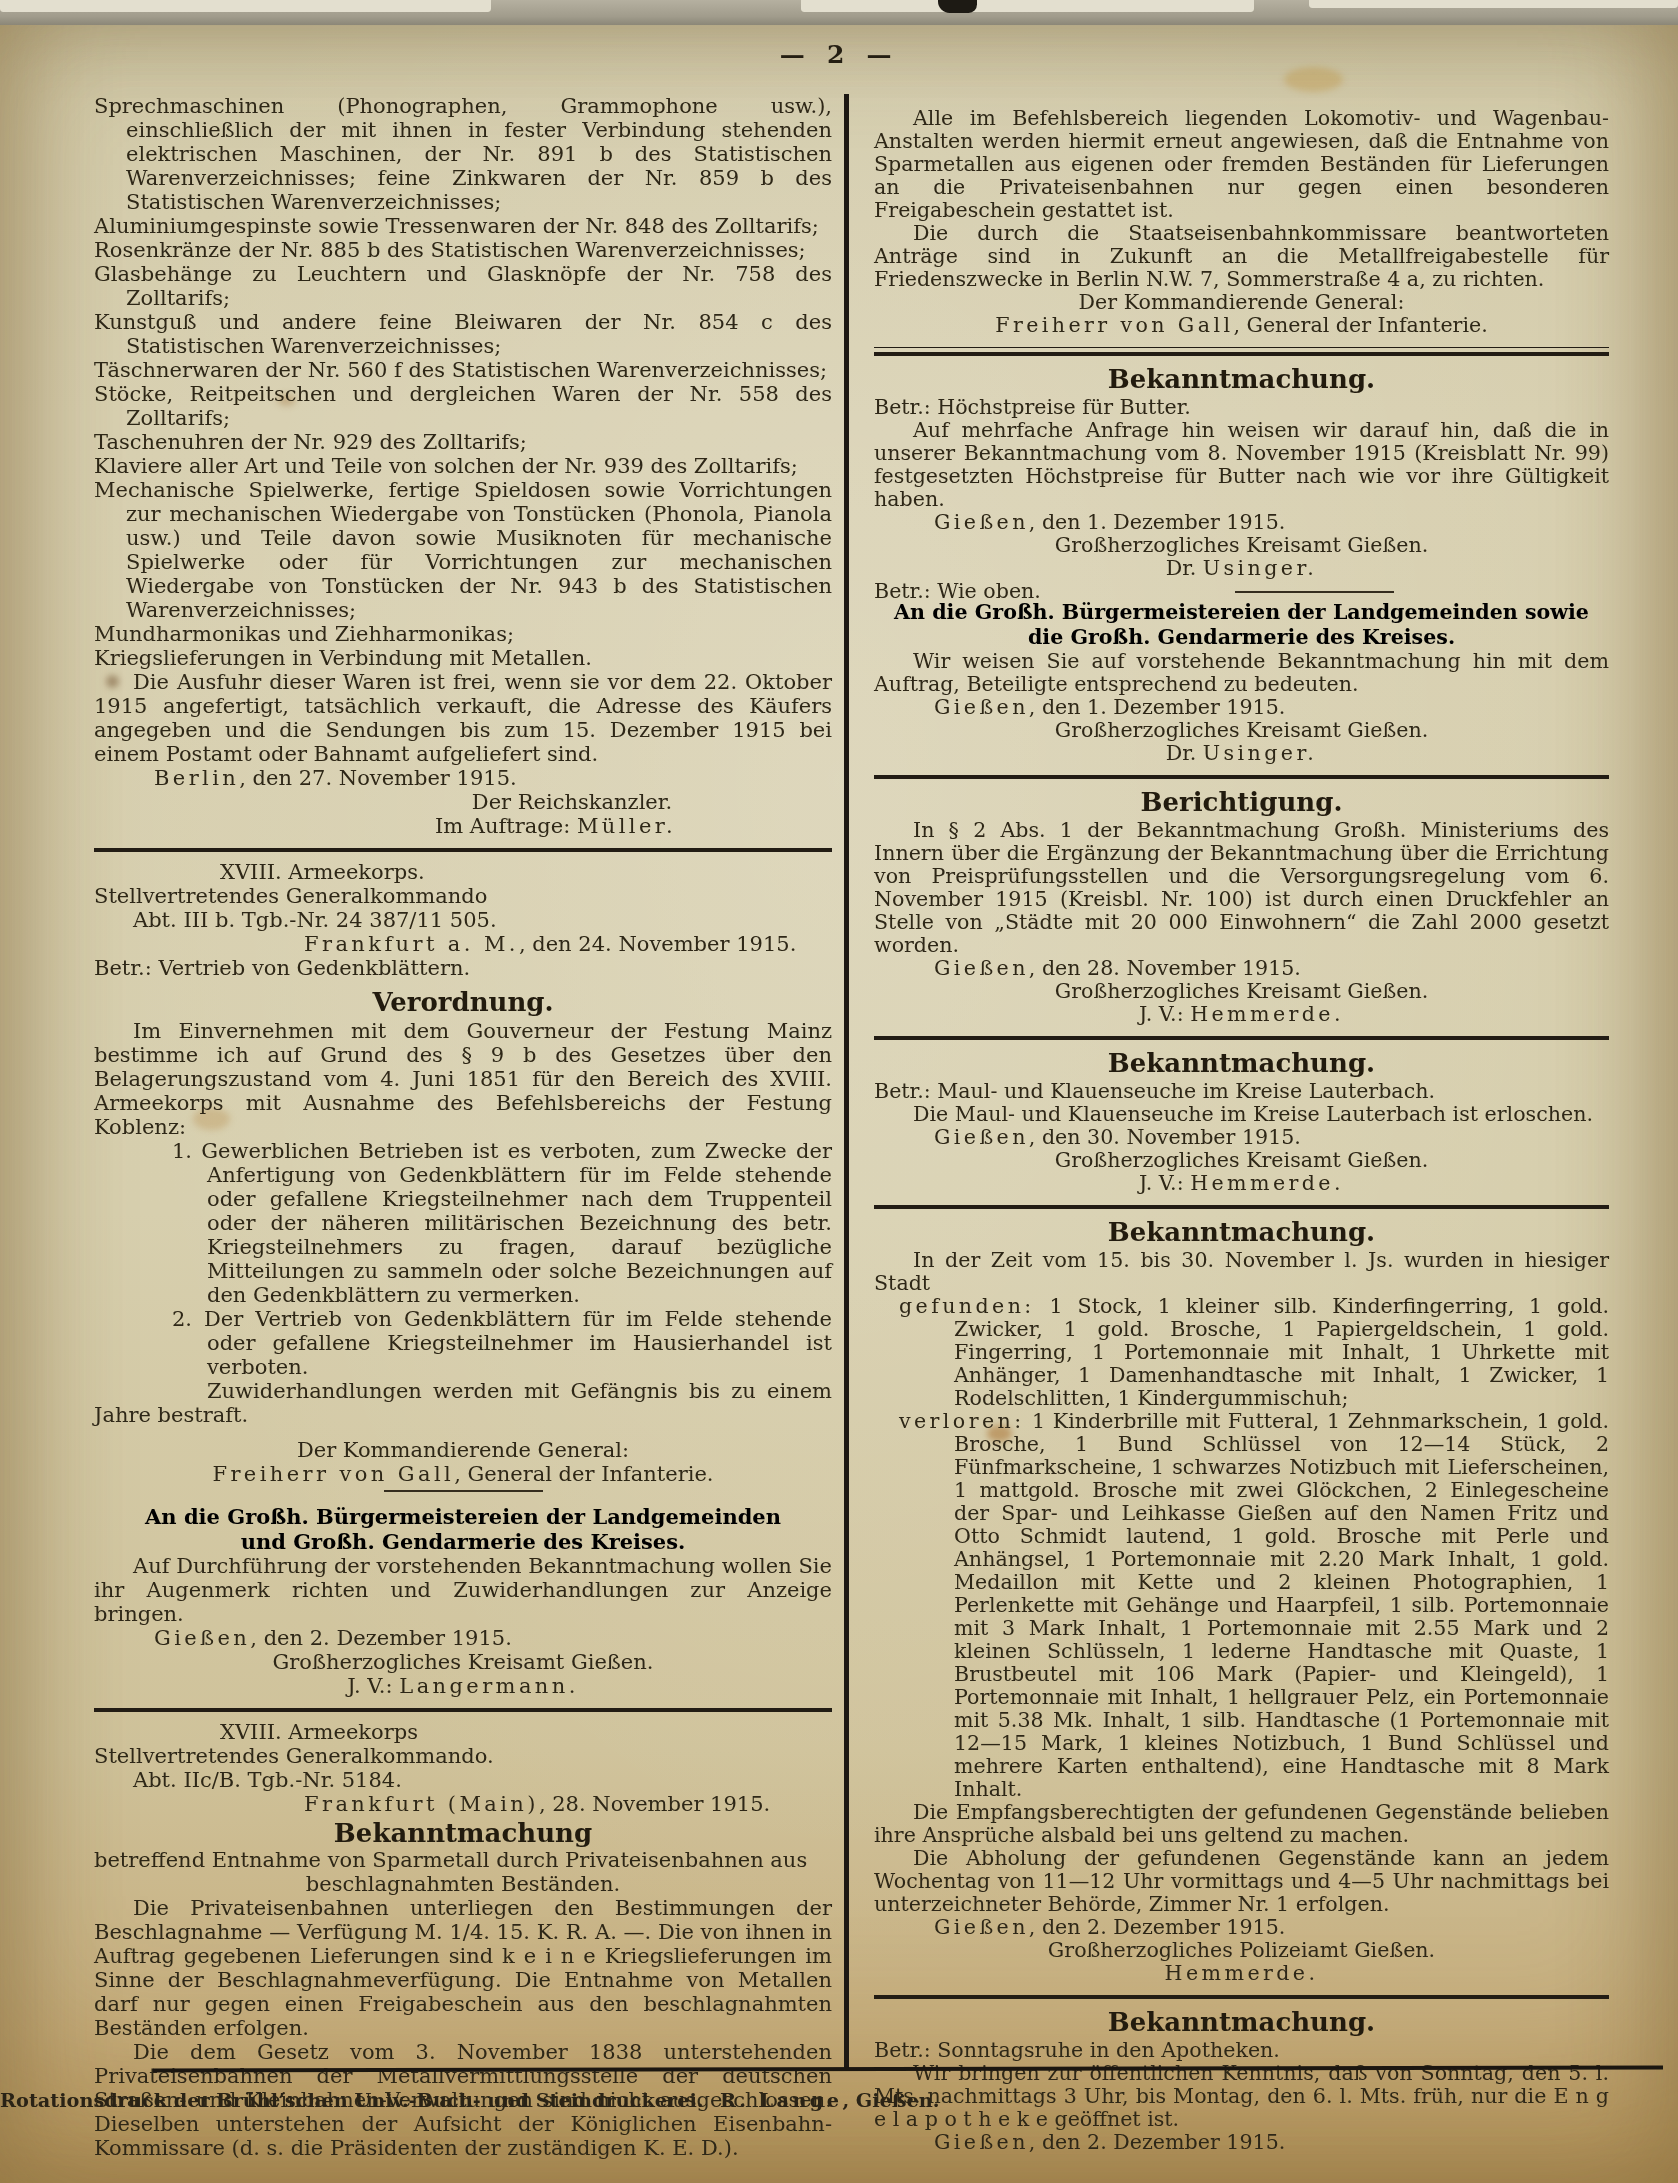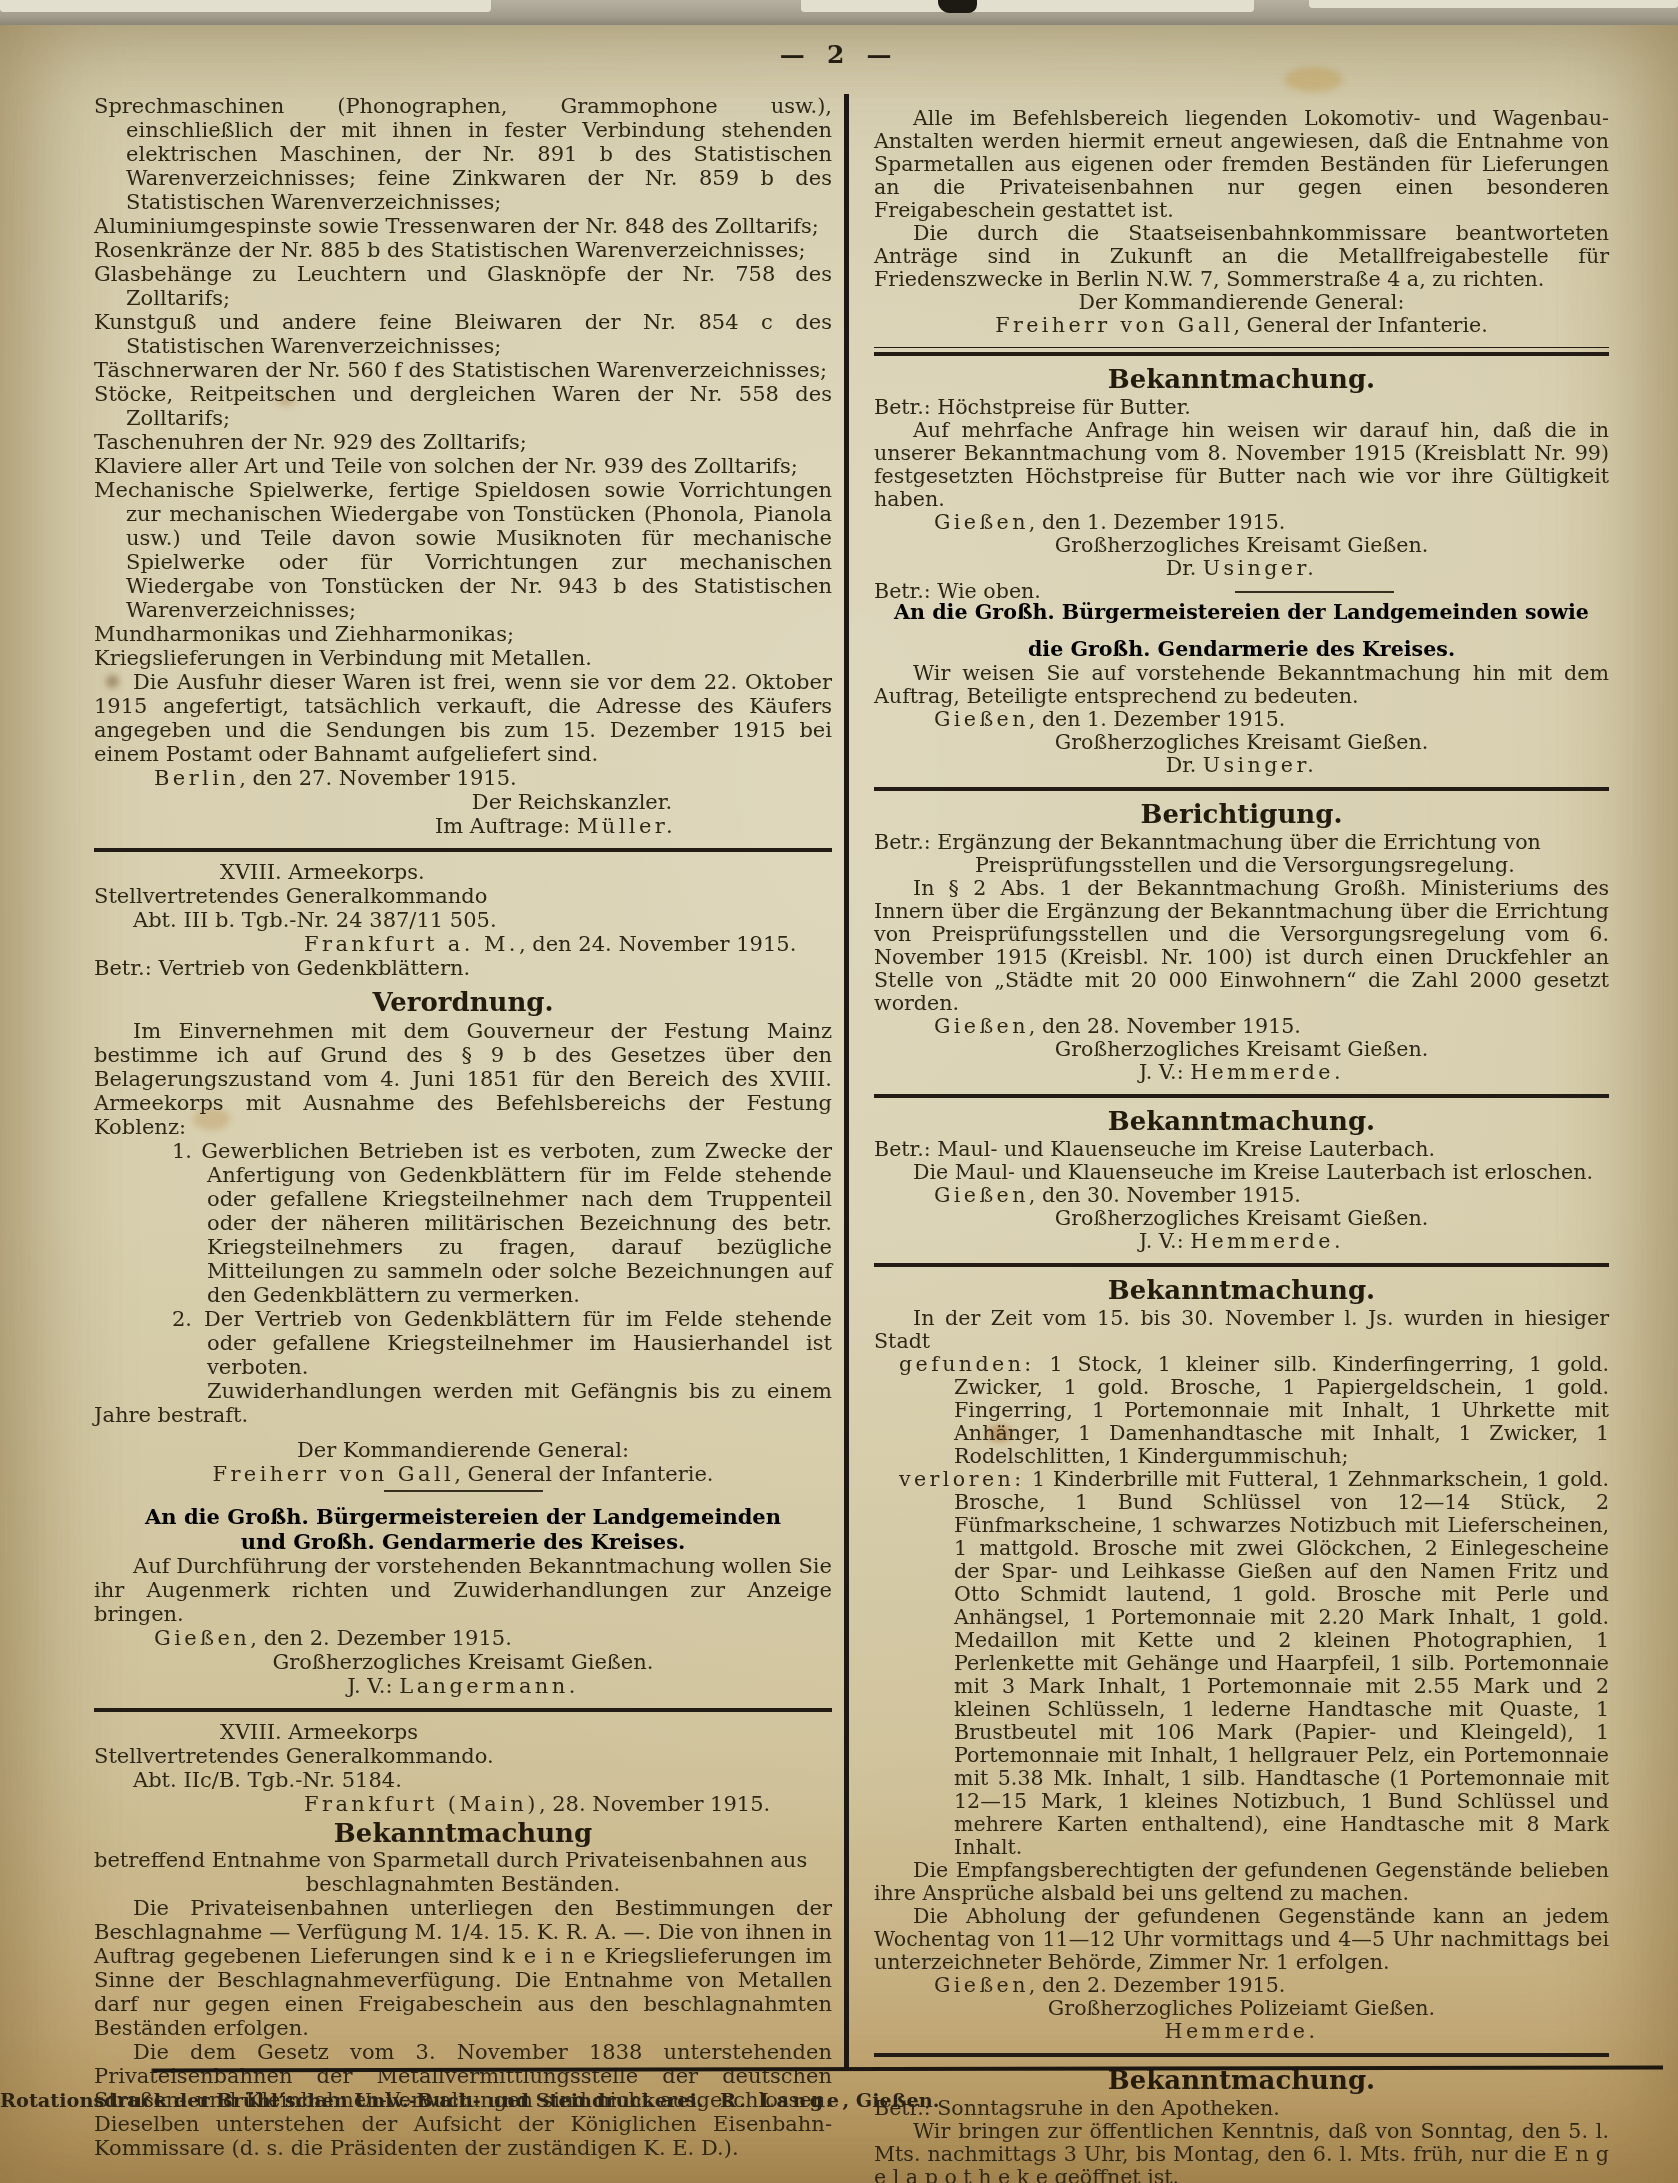--- a/index.html
+++ b/index.html
@@ -172,36 +172,35 @@
     <div class="sig">Großherzogliches Kreisamt Gießen.</div>
     <div class="sig">
       <span>Dr. </span><span class="sperr">Usinger.</span>
     </div>
   </div>
 
   <div>
     <div class="betr">Betr.: Wie oben.</div>
     <div class="shortrule" style="margin-top:-11.7px;margin-left:361px;"></div>
     <div class="h2line">An die Großh. Bürgermeistereien der Landgemeinden sowie</div>
-    <div class="h2line" style="margin-top:12px;">die Großh. Gendarmerie des Kreises.</div>
+    <div class="h2line" style="margin-top:0;">die Großh. Gendarmerie des Kreises.</div>
     <div class="p">Wir weisen Sie auf vorstehende Bekanntmachung hin mit dem Auftrag, Beteiligte entsprechend zu bedeuten.</div>
     <div class="date">
       <span class="sperr">Gießen</span><span>, den 1. Dezember 1915.</span>
     </div>
     <div class="sig">Großherzogliches Kreisamt Gießen.</div>
     <div class="sig">
       <span>Dr. </span><span class="sperr">Usinger.</span>
     </div>
   </div>
 
   <hr class="rule">
 
   <div>
     <div class="h">Berichtigung.</div>
-    <div class="betr">Betr.: Ergänzung der Bekanntmachung über die Errichtung von Preisprüfungsstellen und die Versorgungsregelung.</div>
     <div class="p">In § 2 Abs. 1 der Bekanntmachung Großh. Ministeriums des Innern über die Ergänzung der Bekanntmachung über die Errichtung von Preisprüfungsstellen und die Versorgungsregelung vom 6. November 1915 (Kreisbl. Nr. 100) ist durch einen Druckfehler an Stelle von „Städte mit 20 000 Einwohnern“ die Zahl 2000 gesetzt worden.</div>
     <div class="date">
       <span class="sperr">Gießen</span><span>, den 28. November 1915.</span>
     </div>
     <div class="sig">Großherzogliches Kreisamt Gießen.</div>
     <div class="sig">
       <span>J. V.: </span><span class="sperr">Hemmerde.</span>
     </div>
   </div>
 

